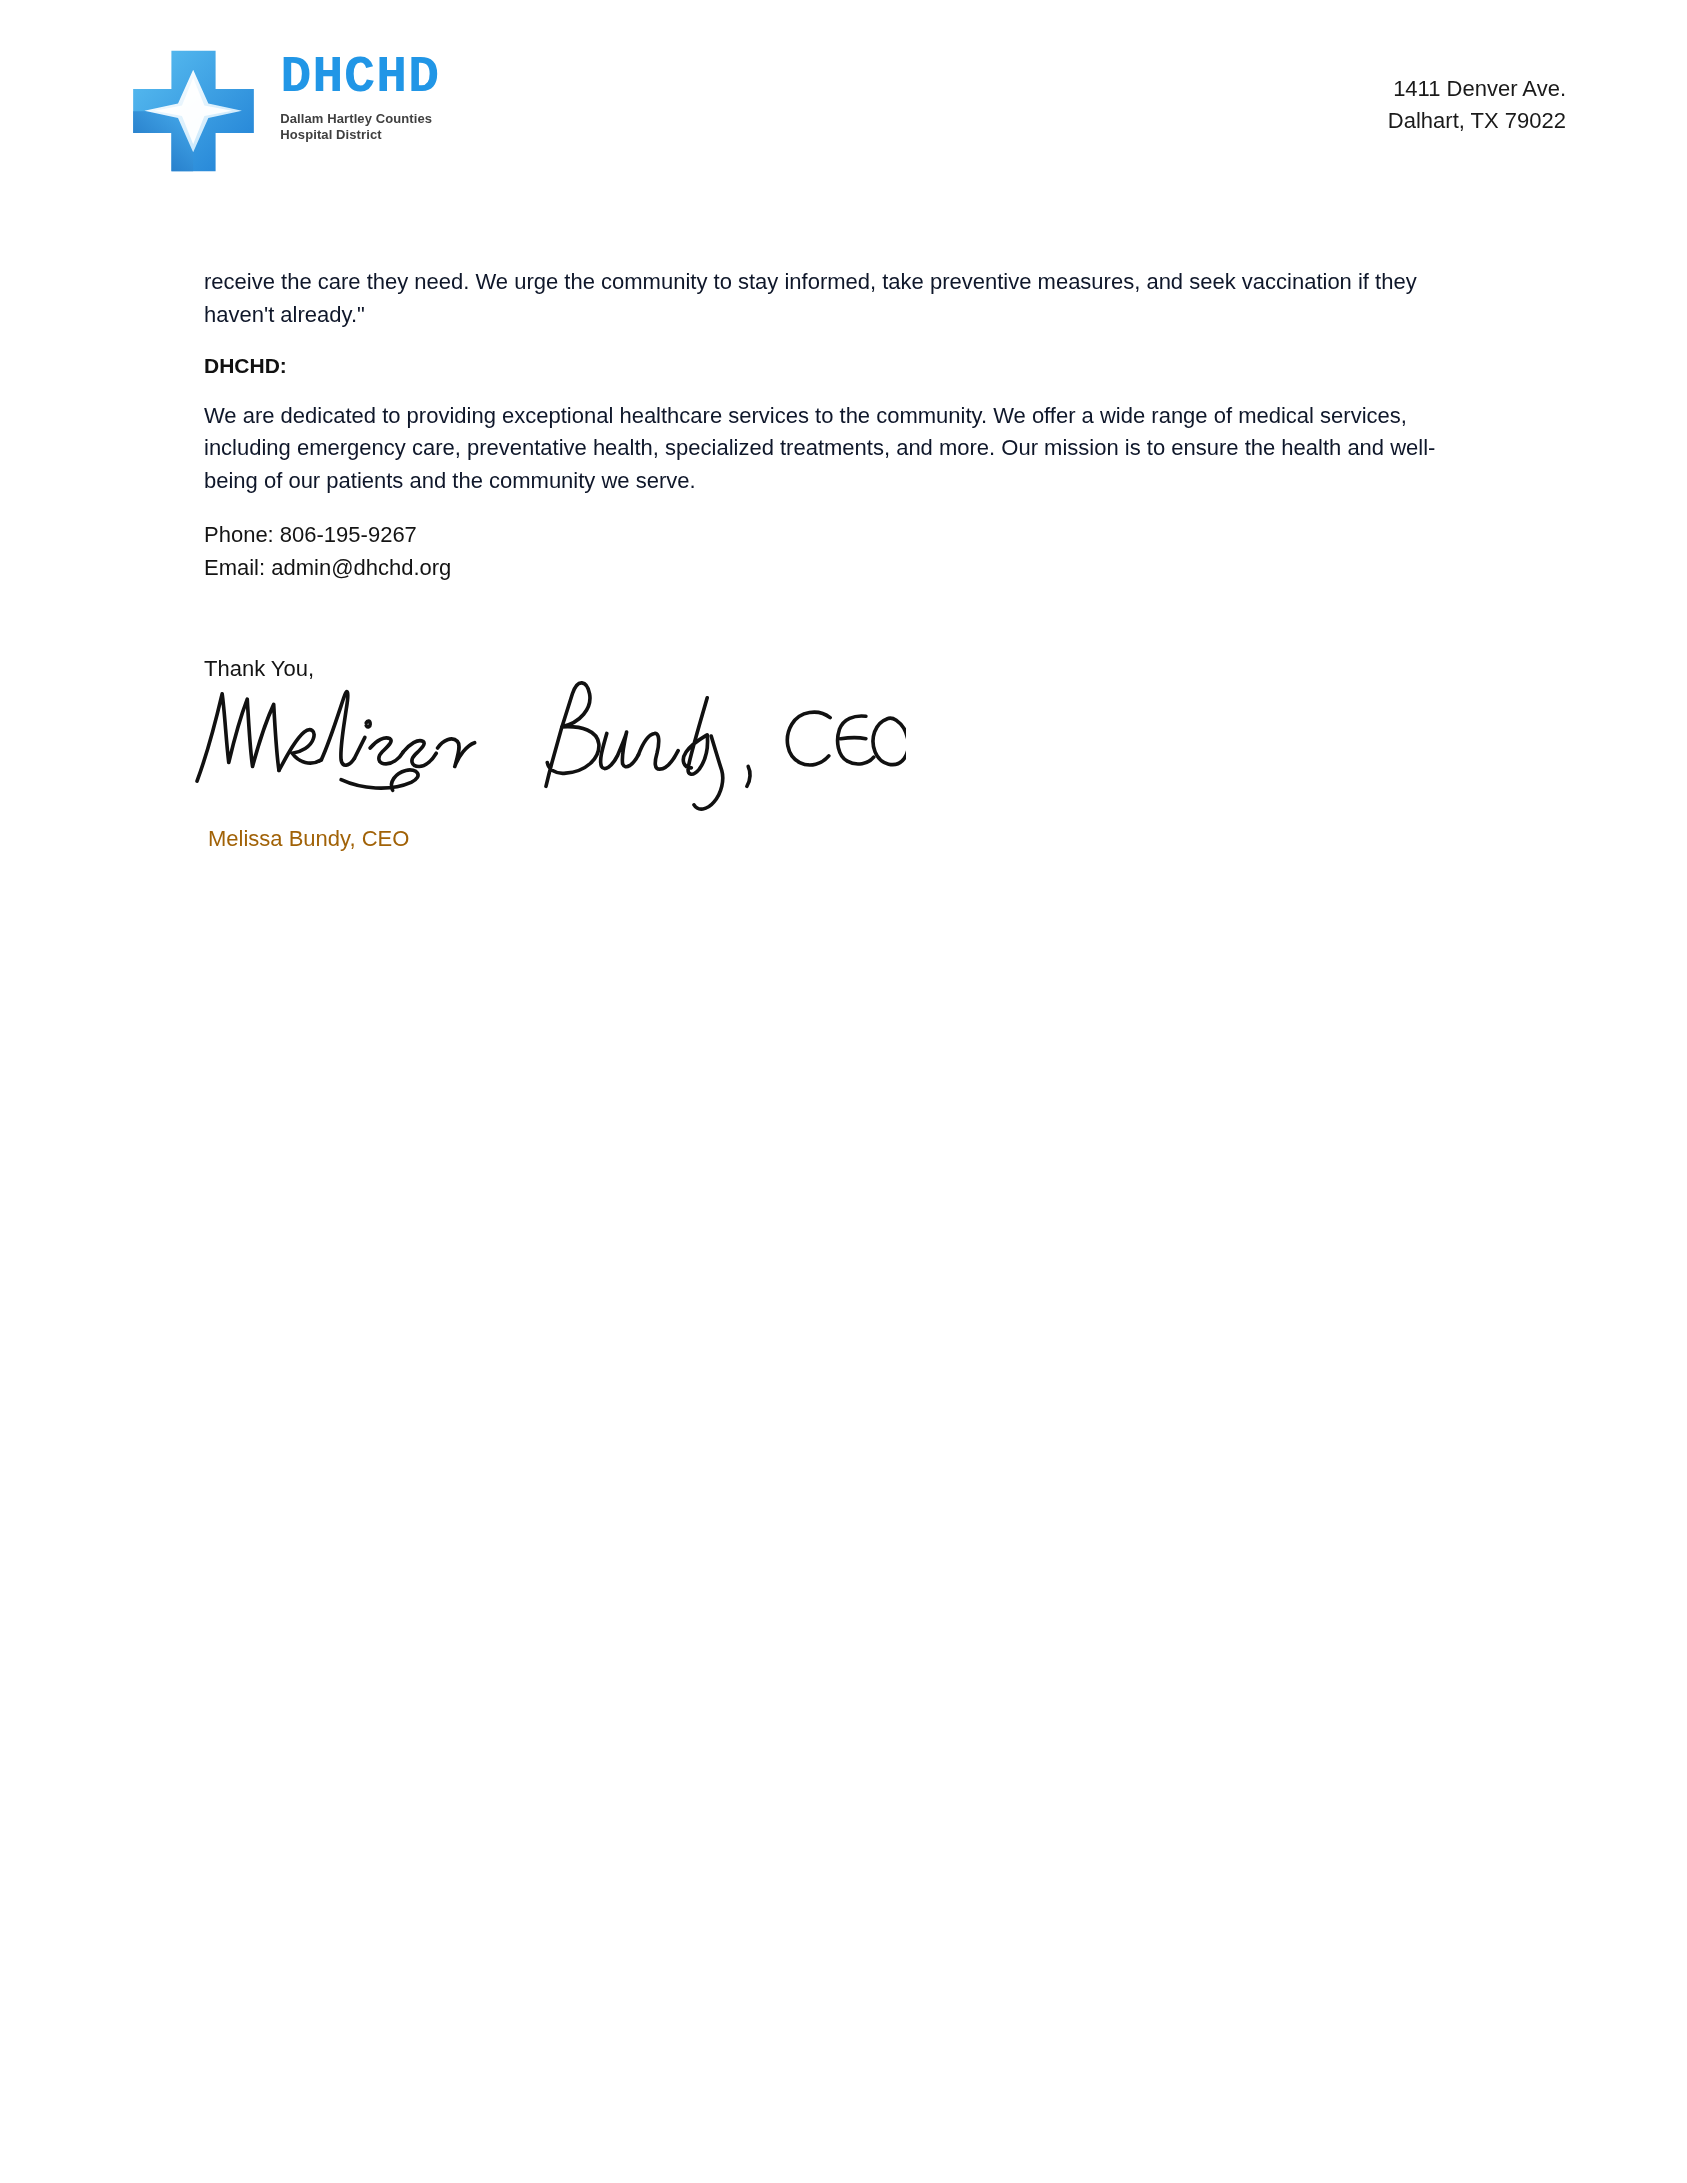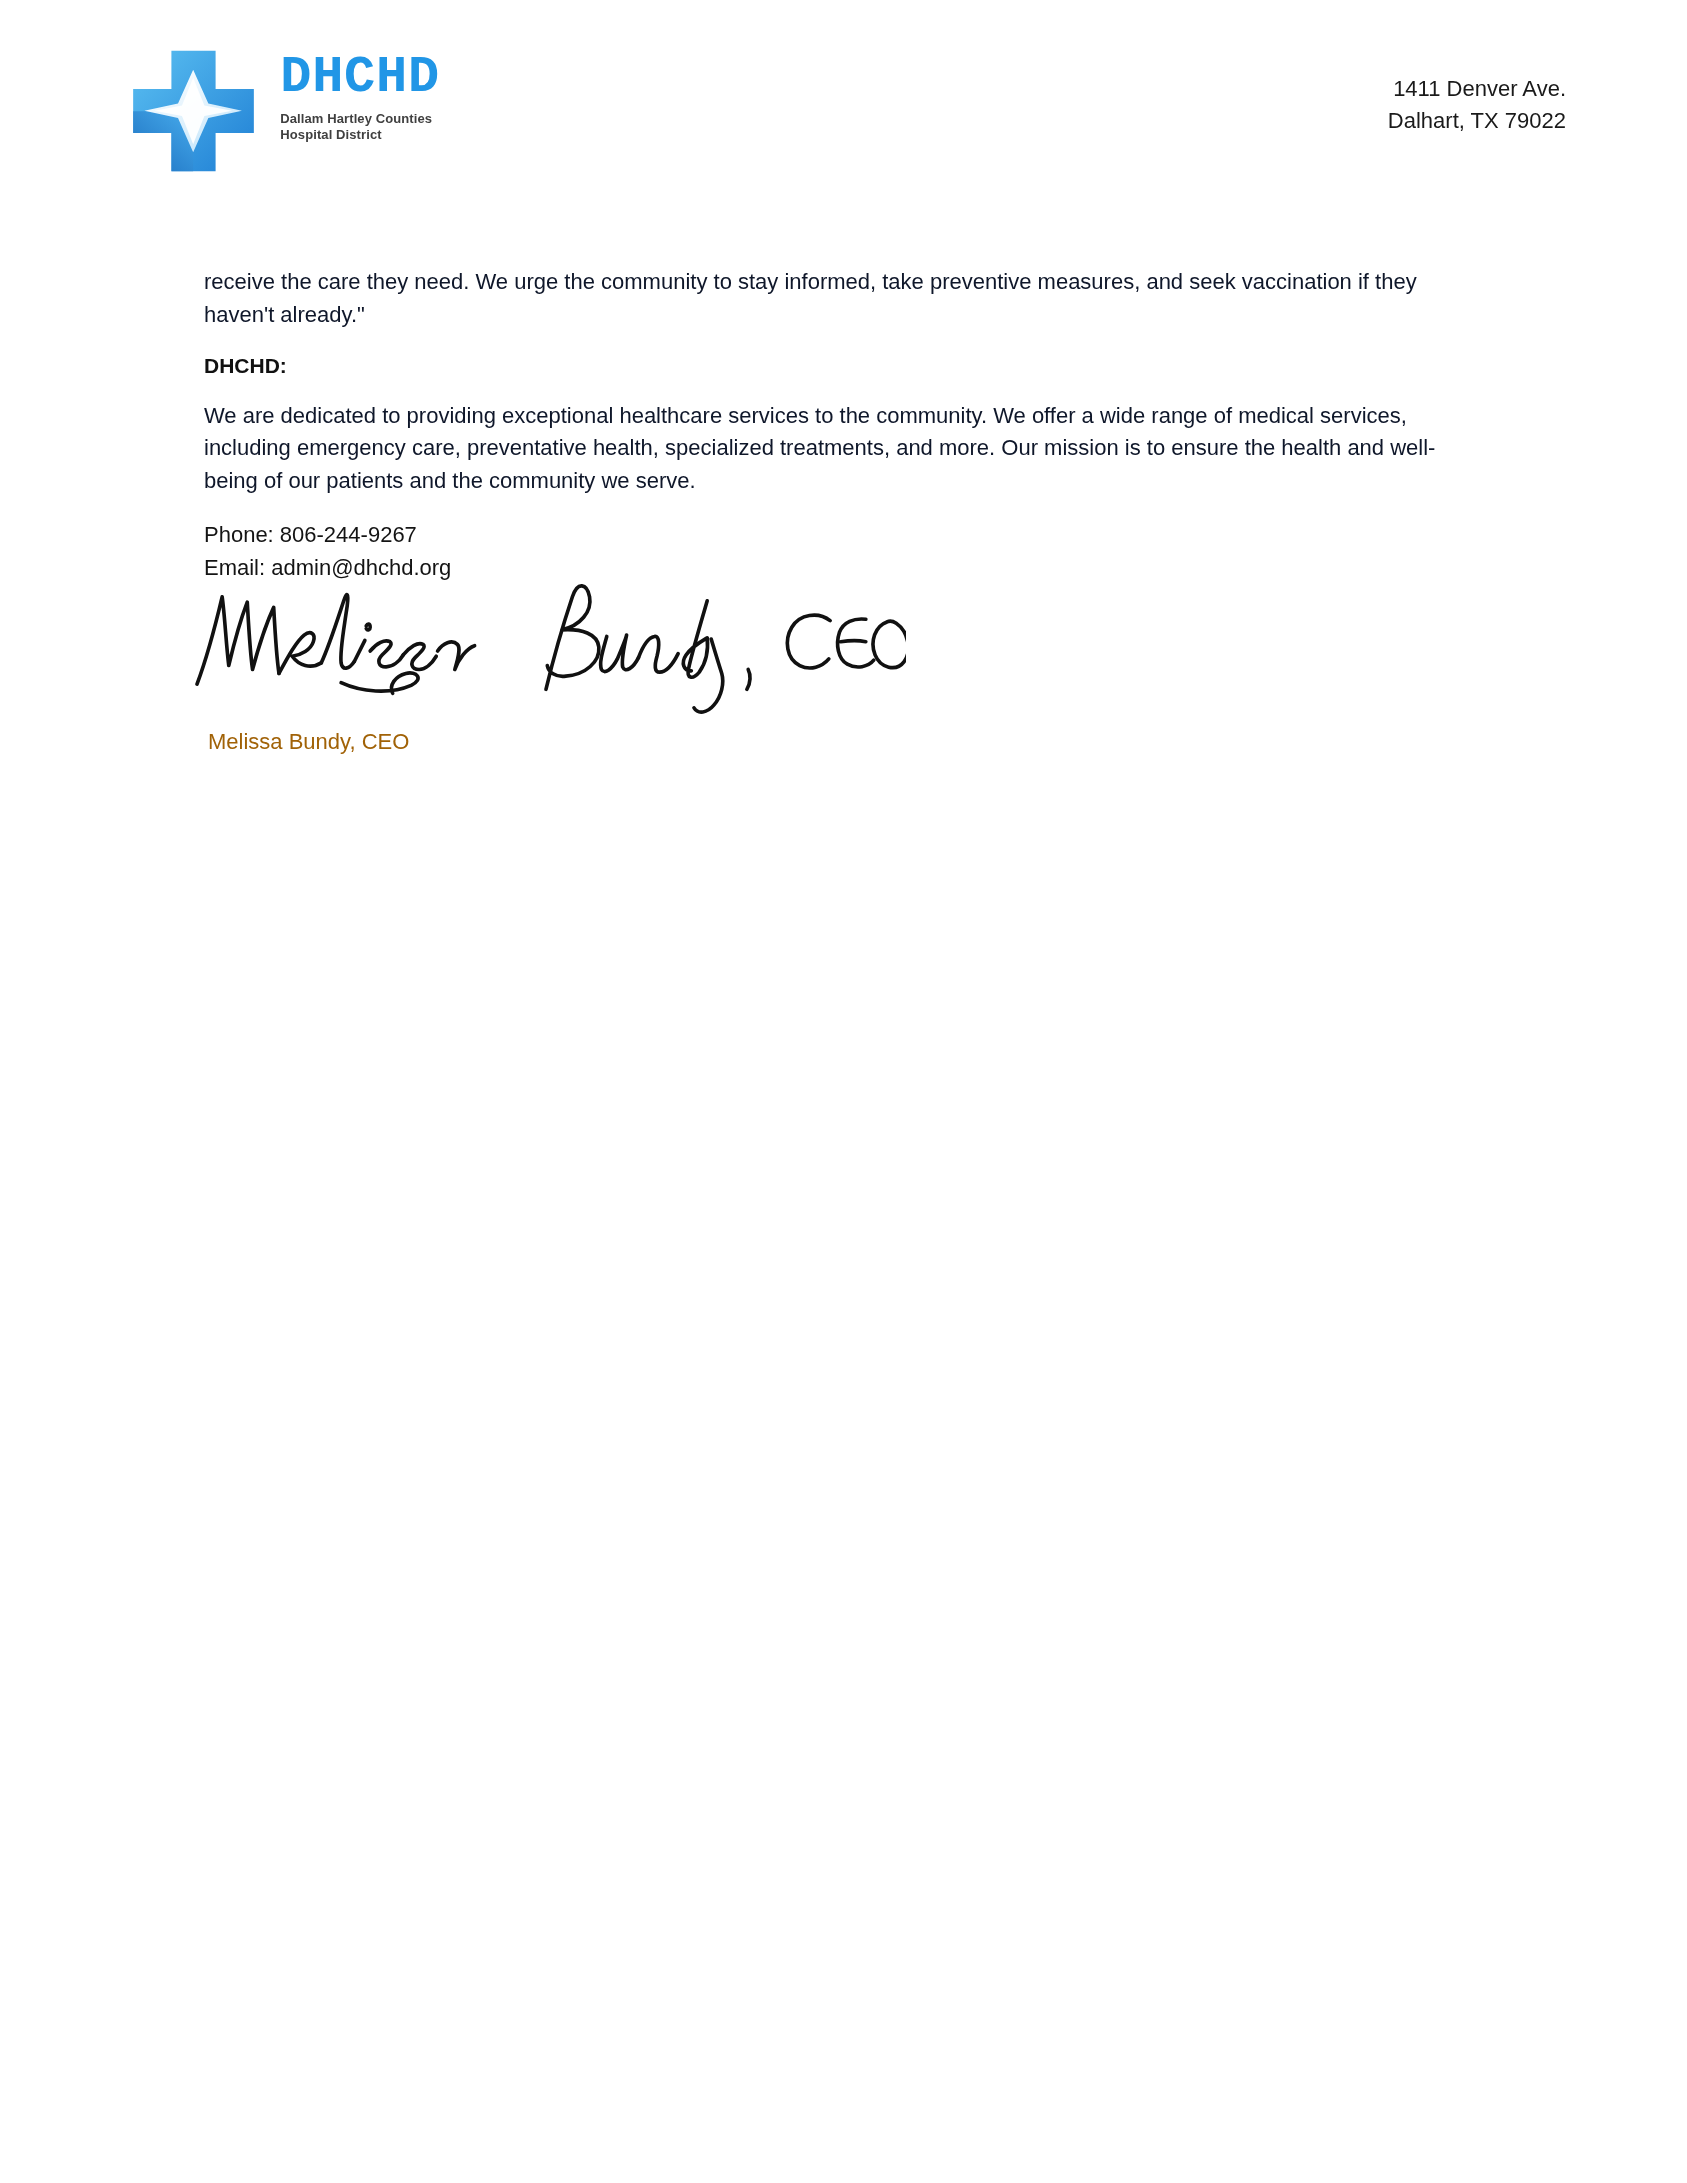--- a/index.html
+++ b/index.html
@@ -185,24 +185,25 @@
 
   <div class="content">
 
     <p class="para">receive the care they need. We urge the community to stay informed, take preventive measures, and seek vaccination if they haven't already."</p>
 
     <p class="section-label">DHCHD:</p>
 
     <p class="para tight">We are dedicated to providing exceptional healthcare services to the community. We offer a wide range of medical services, including emergency care, preventative health, specialized treatments, and more. Our mission is to ensure the health and well-being of our patients and the community we serve.</p>
 
     <div class="contact-block">
-      <div>Phone: 806-244-9267</div>
+      <div>Phone: 806-195-9267</div>
       <div>Email: admin@dhchd.org</div>
     </div>
 
+    <p class="signoff">Thank You,</p>
 
     <div class="signature-wrap">
       <svg viewBox="0 0 1100 230" width="728" height="152" aria-hidden="true">
         <g fill="none" stroke="#111111" stroke-width="5.5" stroke-linecap="round" stroke-linejoin="round">
 
           <path d="M28 168 C46 120 58 70 66 36 C70 64 72 108 76 140 C84 106 94 70 104 44 C106 78 108 118 112 146 C120 116 132 78 144 52 C146 88 148 126 152 152"></path>
 
           <path d="M152 152 C166 126 178 104 190 94 C200 86 208 92 204 104 C200 116 186 124 172 126 C182 140 200 146 216 136"></path>
           <path d="M216 136 C228 110 240 72 250 42 C256 24 258 34 254 58 C250 86 244 118 246 136 C248 148 258 146 266 134"></path>
           <path d="M266 134 C272 122 278 110 282 102 M284 80 C286 76 290 76 290 82 C290 86 286 88 284 84"></path>

